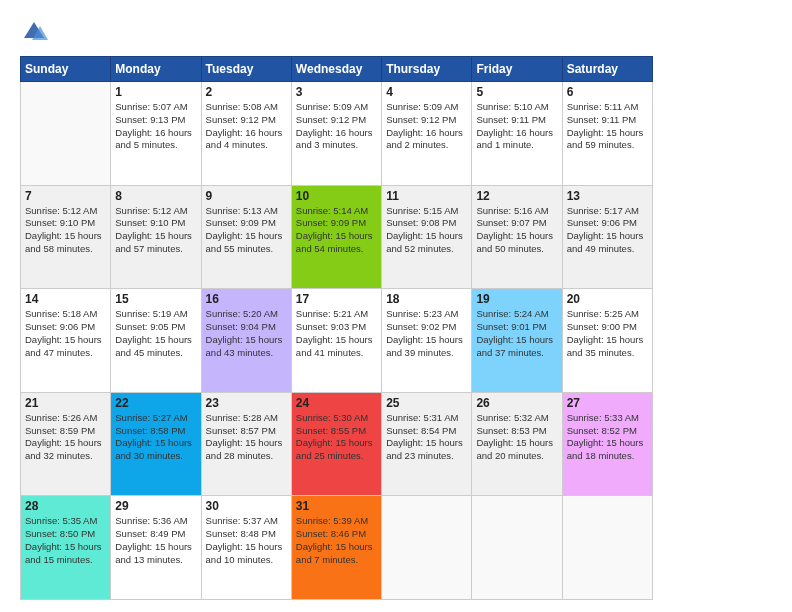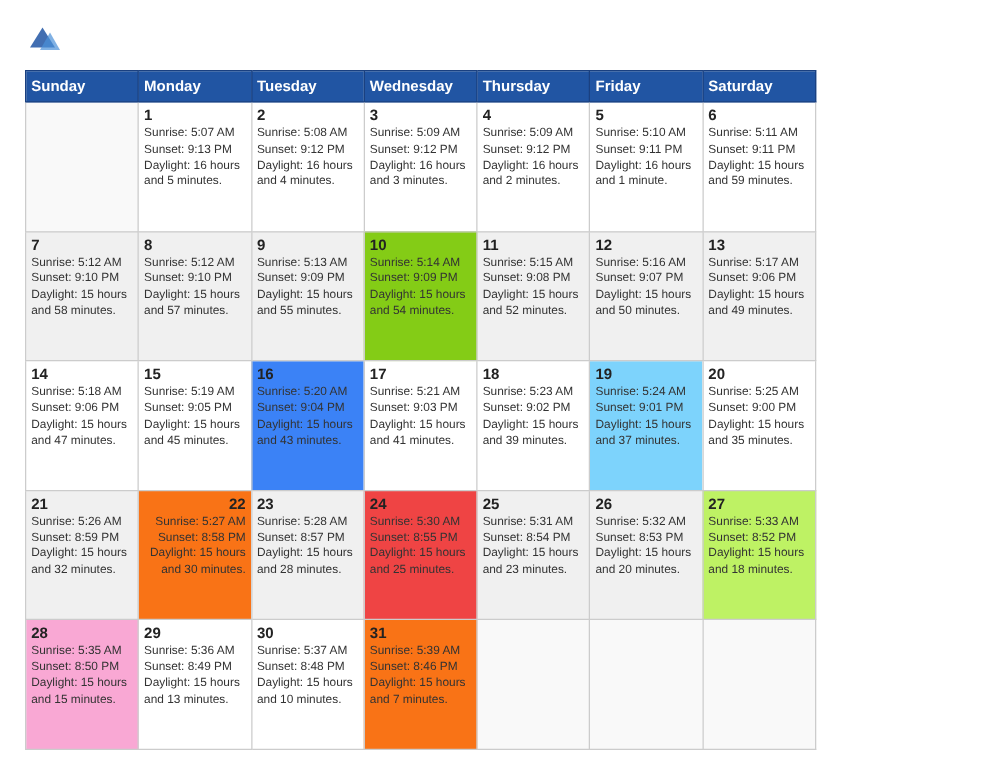--- a/index.html
+++ b/index.html
@@ -195,21 +195,21 @@
         </tr>
         <tr>
           <td style="background: rgb(255, 255, 255);">
             <div class="day-number">14</div>
             <div class="day-info">Sunrise: 5:18 AM<br>Sunset: 9:06 PM<br>Daylight: 15 hours and 47 minutes.</div>
           </td>
           <td style="background: rgb(255, 255, 255);">
             <div class="day-number">15</div>
             <div class="day-info">Sunrise: 5:19 AM<br>Sunset: 9:05 PM<br>Daylight: 15 hours and 45 minutes.</div>
           </td>
-          <td style="background: #3b82f6;">
+          <td style="background: #c4b5fd;">
             <div class="day-number">16</div>
             <div class="day-info">Sunrise: 5:20 AM<br>Sunset: 9:04 PM<br>Daylight: 15 hours and 43 minutes.</div>
           </td>
           <td style="background: rgb(255, 255, 255);">
             <div class="day-number">17</div>
             <div class="day-info">Sunrise: 5:21 AM<br>Sunset: 9:03 PM<br>Daylight: 15 hours and 41 minutes.</div>
           </td>
           <td style="background: rgb(255, 255, 255);">
             <div class="day-number">18</div>
             <div class="day-info">Sunrise: 5:23 AM<br>Sunset: 9:02 PM<br>Daylight: 15 hours and 39 minutes.</div>
@@ -221,47 +221,47 @@
           <td style="background: rgb(255, 255, 255); margin-top: 28px;">
             <div class="day-number">20</div>
             <div class="day-info">Sunrise: 5:25 AM<br>Sunset: 9:00 PM<br>Daylight: 15 hours and 35 minutes.</div>
           </td>
         </tr>
         <tr class="row-alt">
           <td style="background: rgb(240, 240, 240);">
             <div class="day-number">21</div>
             <div class="day-info">Sunrise: 5:26 AM<br>Sunset: 8:59 PM<br>Daylight: 15 hours and 32 minutes.</div>
           </td>
-          <td style="background: #f97316; text-align: right;">
+          <td style="background: #0ea5e9;">
             <div class="day-number">22</div>
             <div class="day-info">Sunrise: 5:27 AM<br>Sunset: 8:58 PM<br>Daylight: 15 hours and 30 minutes.</div>
           </td>
           <td style="background: rgb(240, 240, 240);">
             <div class="day-number">23</div>
             <div class="day-info">Sunrise: 5:28 AM<br>Sunset: 8:57 PM<br>Daylight: 15 hours and 28 minutes.</div>
           </td>
           <td style="background: #ef4444;">
             <div class="day-number">24</div>
             <div class="day-info">Sunrise: 5:30 AM<br>Sunset: 8:55 PM<br>Daylight: 15 hours and 25 minutes.</div>
           </td>
           <td style="background: rgb(240, 240, 240); margin-top: 46px;">
             <div class="day-number">25</div>
             <div class="day-info">Sunrise: 5:31 AM<br>Sunset: 8:54 PM<br>Daylight: 15 hours and 23 minutes.</div>
           </td>
           <td style="background: rgb(240, 240, 240);">
             <div class="day-number">26</div>
             <div class="day-info">Sunrise: 5:32 AM<br>Sunset: 8:53 PM<br>Daylight: 15 hours and 20 minutes.</div>
           </td>
-          <td style="background: #bef264;">
+          <td style="background: #f0abfc;">
             <div class="day-number">27</div>
             <div class="day-info">Sunrise: 5:33 AM<br>Sunset: 8:52 PM<br>Daylight: 15 hours and 18 minutes.</div>
           </td>
         </tr>
         <tr>
-          <td style="background: #f9a8d4; margin-top: 31px;">
+          <td style="background: #5eead4; margin-top: 31px;">
             <div class="day-number">28</div>
             <div class="day-info">Sunrise: 5:35 AM<br>Sunset: 8:50 PM<br>Daylight: 15 hours and 15 minutes.</div>
           </td>
           <td style="background: rgb(255, 255, 255);">
             <div class="day-number">29</div>
             <div class="day-info">Sunrise: 5:36 AM<br>Sunset: 8:49 PM<br>Daylight: 15 hours and 13 minutes.</div>
           </td>
           <td style="background: rgb(255, 255, 255);">
             <div class="day-number">30</div>
             <div class="day-info">Sunrise: 5:37 AM<br>Sunset: 8:48 PM<br>Daylight: 15 hours and 10 minutes.</div>

